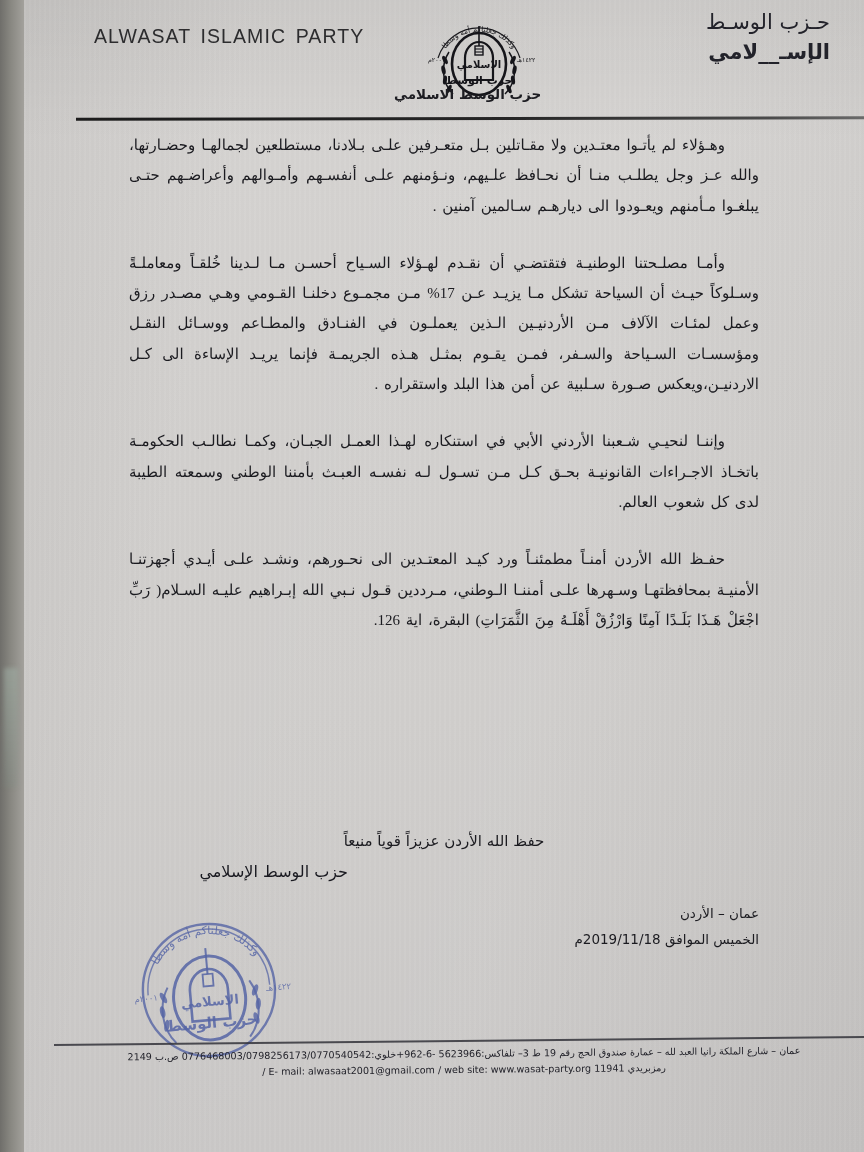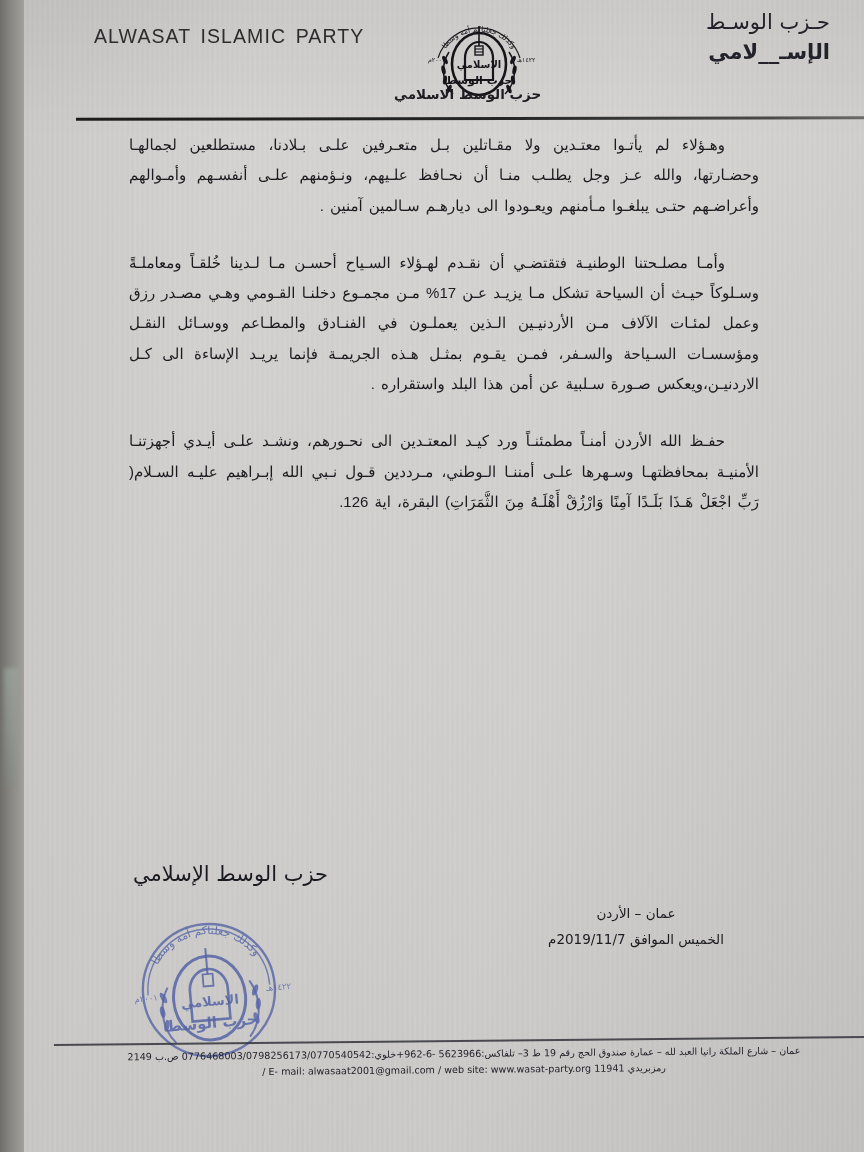--- a/index.html
+++ b/index.html
@@ -110,21 +110,21 @@
   }
 
   
   .body-col {
     position: absolute;
     left: 105px; top: 130px;
     width: 630px;
     direction: rtl;
     text-align: justify;
     text-align-last: justify;
-    font-family: Liberation Sans, sans-serif;
+    font-family: Liberation Serif, serif;
     color: #1b1b20;
   }
   p.para {
     margin: 0 0 27px 0;
     font-size: 15px;
     line-height: 2.02;
     text-indent: 34px;
     word-spacing: 2px;
   }
   p.para.last-left { text-align-last: right; }
@@ -134,32 +134,31 @@
     left: 105px; top: 832px;
     width: 630px;
     direction: rtl;
     text-align: center;
     font-family: "DejaVu Sans", sans-serif;
     font-size: 15px;
     color: #1b1b20;
   }
   .signature {
     position: absolute;
-    right: 536px; top: 862px;
-    direction: rtl;
-    font-family: "DejaVu Sans", sans-serif;
-    font-size: 21px;
+    right: 516px; top: 862px;
+    direction: rtl;
+    font-family: "DejaVu Sans", sans-serif;
+    font-size: 16px;
     color: #191920;
   }
   .place-date {
     position: absolute;
-    left: 472px; top: 900px;
+    left: 455px; top: 900px;
     width: 280px;
     direction: rtl;
-    text-align: center;
     font-family: "DejaVu Sans", sans-serif;
     font-size: 13.5px;
     color: #1b1b20;
     line-height: 1.95;
   }
 
   
   .stamp {
     position: absolute;
     left: 96px; top: 916px;
@@ -257,28 +256,30 @@
       </svg>
 
       <div class="emblem-caption">حزب الوسط الاسلامي</div>
 
       <div class="rule-head"></div>
     </div>
 
     <div class="body-col">
       <p class="para last-left">وهـؤلاء لم يأتـوا معتـدين ولا مقـاتلين بـل متعـرفين علـى بـلادنا، مستطلعين لجمالهـا وحضـارتها، والله عـز وجل يطلـب منـا أن نحـافظ علـيهم، ونـؤمنهم علـى أنفسـهم وأمـوالهم وأعراضـهم حتـى يبلغـوا مـأمنهم ويعـودوا الى ديارهـم سـالمين آمنين .</p>
       <p class="para last-left">وأمـا مصلـحتنا الوطنيـة فتقتضـي أن نقـدم لهـؤلاء السـياح أحسـن مـا لـدينا خُلقـاً ومعاملـةً وسـلوكاً حيـث أن السياحة تشكل مـا يزيـد عـن 17% مـن مجمـوع دخلنـا القـومي وهـي مصـدر رزق وعمل لمئـات الآلاف مـن الأردنيـين الـذين يعملـون في الفنـادق والمطـاعم ووسـائل النقـل ومؤسسـات السـياحة والسـفر، فمـن يقـوم بمثـل هـذه الجريمـة فإنما يريـد الإساءة الى كـل الاردنيـن،ويعكس صـورة سـلبية عن أمن هذا البلد واستقراره .</p>
+      <p class="para last-left">وإننـا لنحيـي شـعبنا الأردني الأبي في استنكاره لهـذا العمـل الجبـان، وكمـا نطالـب الحكومـة باتخـاذ الاجـراءات القانونيـة بحـق كـل مـن تسـول لـه نفسـه العبـث بأمننا الوطني وسمعته الطيبة لدى كل شعوب العالم.</p>
       <p class="para last-left">حفـظ الله الأردن أمنـاً مطمئنـاً ورد كيـد المعتـدين الى نحـورهم، ونشـد علـى أيـدي أجهزتنـا الأمنيـة بمحافظتهـا وسـهرها علـى أمننـا الـوطني، مـرددين قـول نـبي الله إبـراهيم عليـه السـلام( رَبِّ اجْعَلْ هَـذَا بَلَـدًا آمِنًا وَارْزُقْ أَهْلَـهُ مِنَ الثَّمَرَاتِ) البقرة، اية 126.</p>
     </div>
 
+    <div class="closing-line">حفظ الله الأردن عزيزاً قوياً منيعاً</div>
     <div class="signature">حزب الوسط الإسلامي</div>
 
     <div class="place-date">
       <div>عمان – الأردن</div>
-      <div>الخميس الموافق 2019/11/7م</div>
+      <div>الخميس الموافق 2019/11/18م</div>
     </div>
 
     <svg class="stamp" viewBox="0 0 178 150">
       <g stroke="#3c4f9e" fill="none">
         <circle cx="89" cy="74" r="66" stroke-width="2.4" opacity=".8"></circle>
         <path d="M28,74 A61,61 0 0 1 150,74" stroke-width="1.4" opacity=".75"></path>
       </g>
       <defs>
         <path id="stampArc" d="M31,76 A58,58 0 0 1 147,76"></path>
       </defs>

